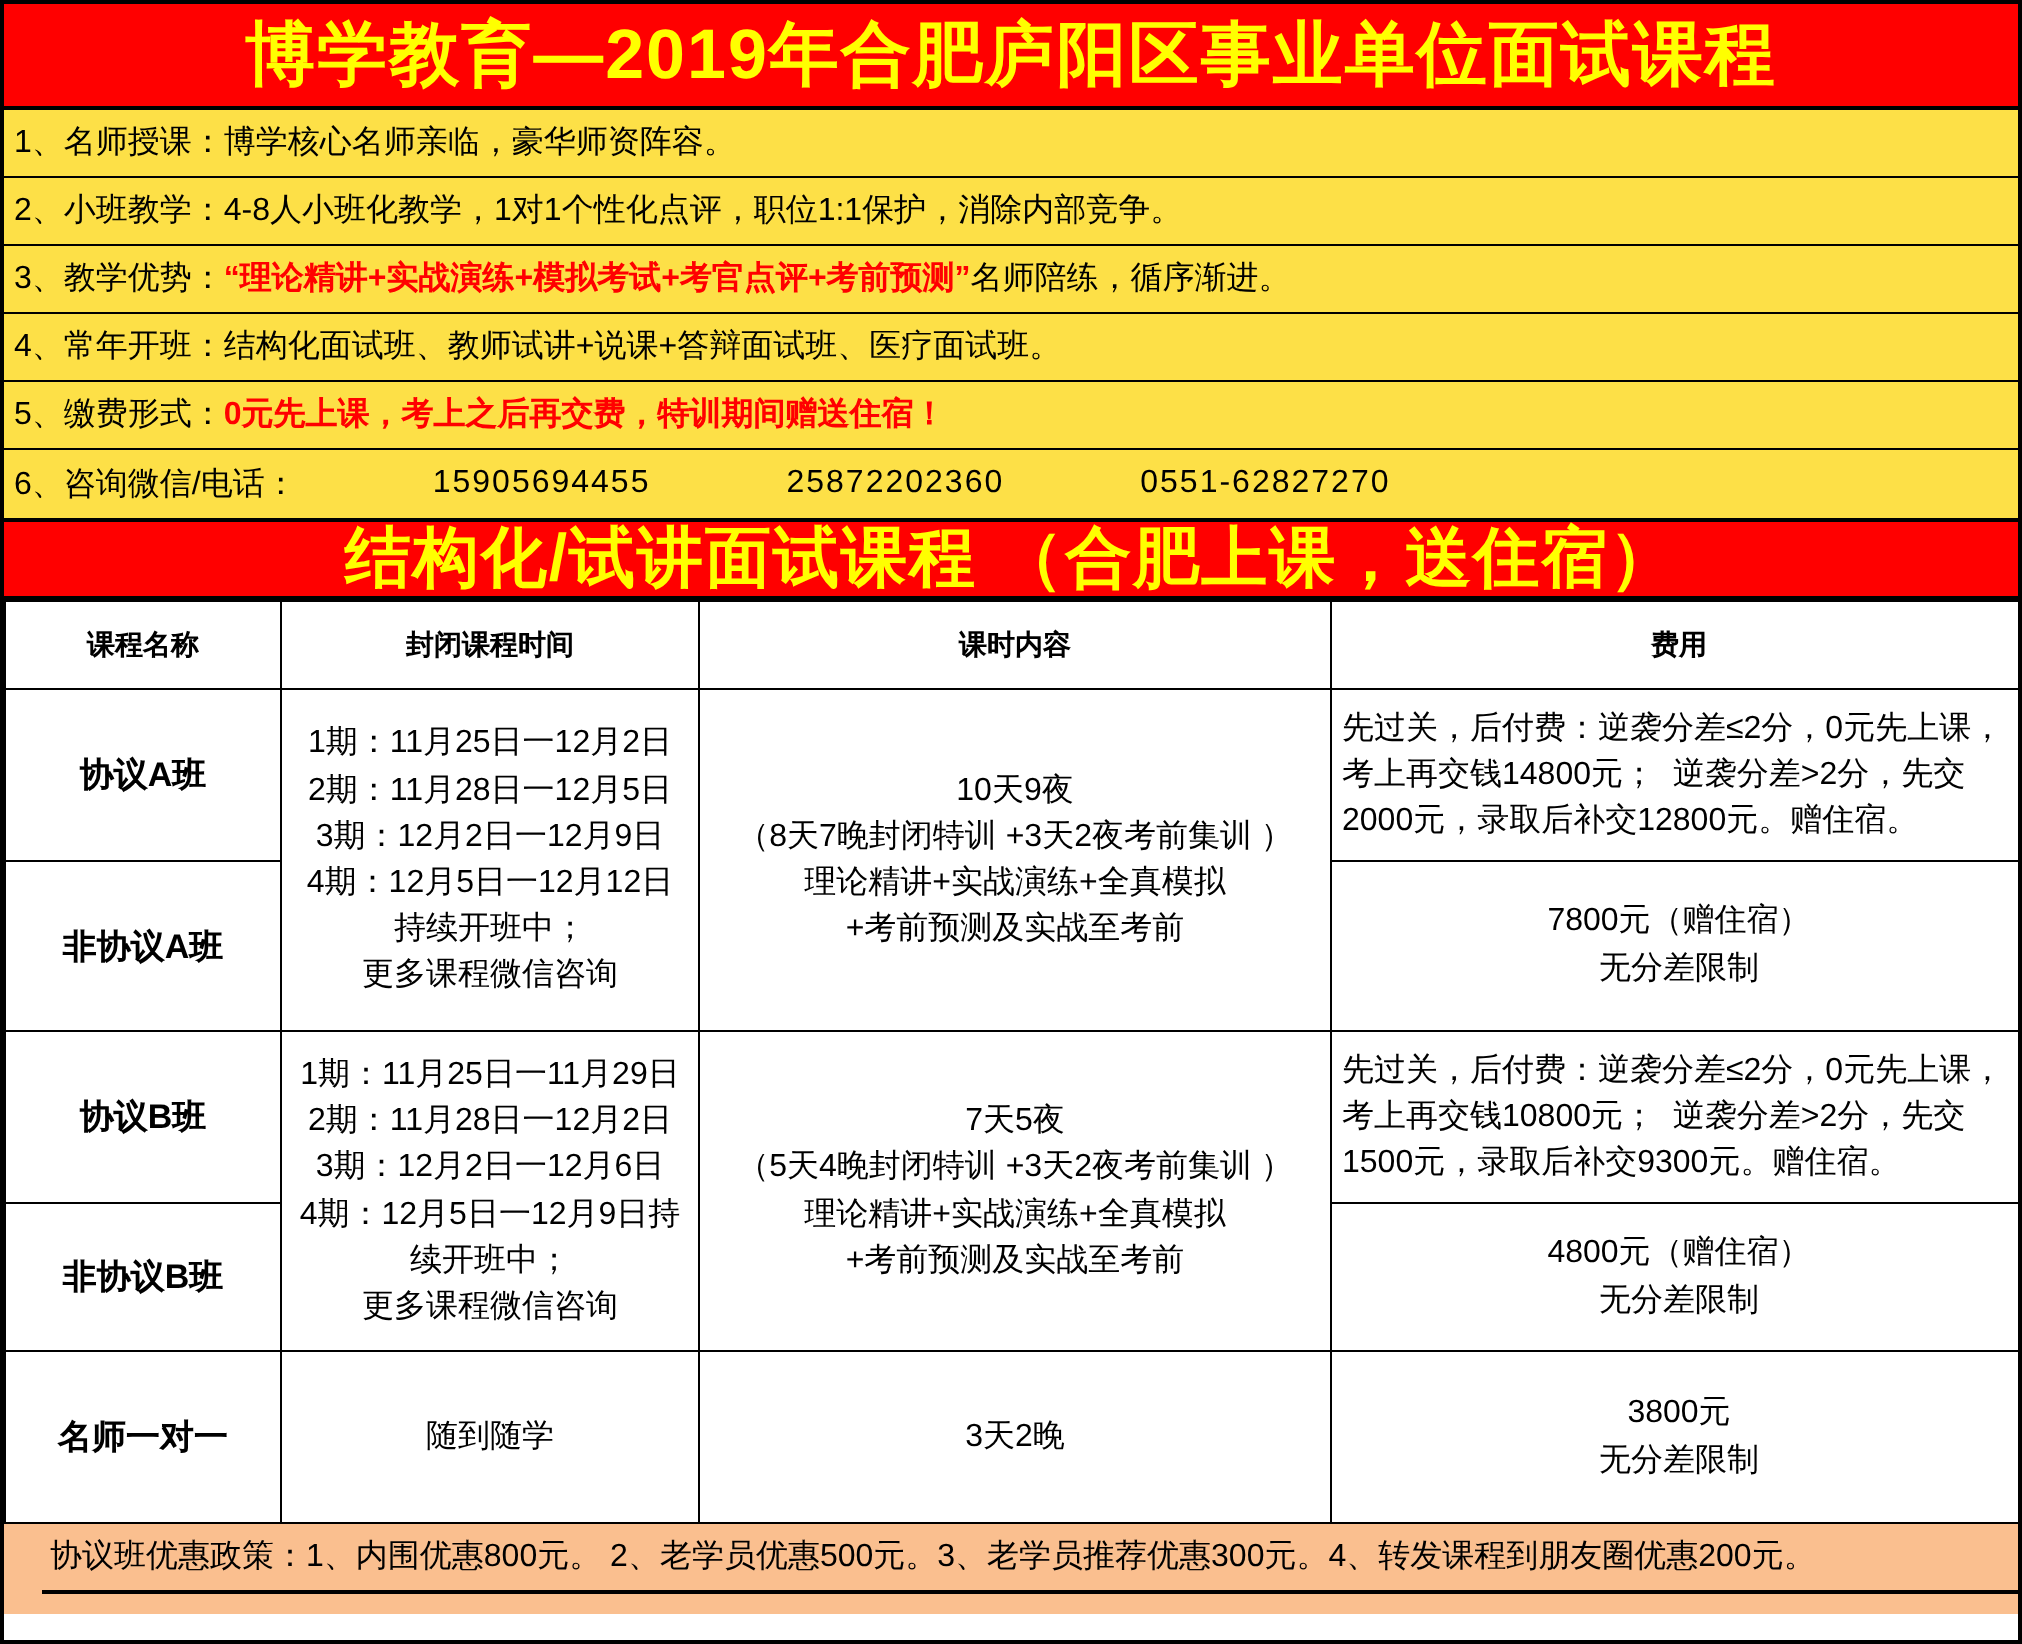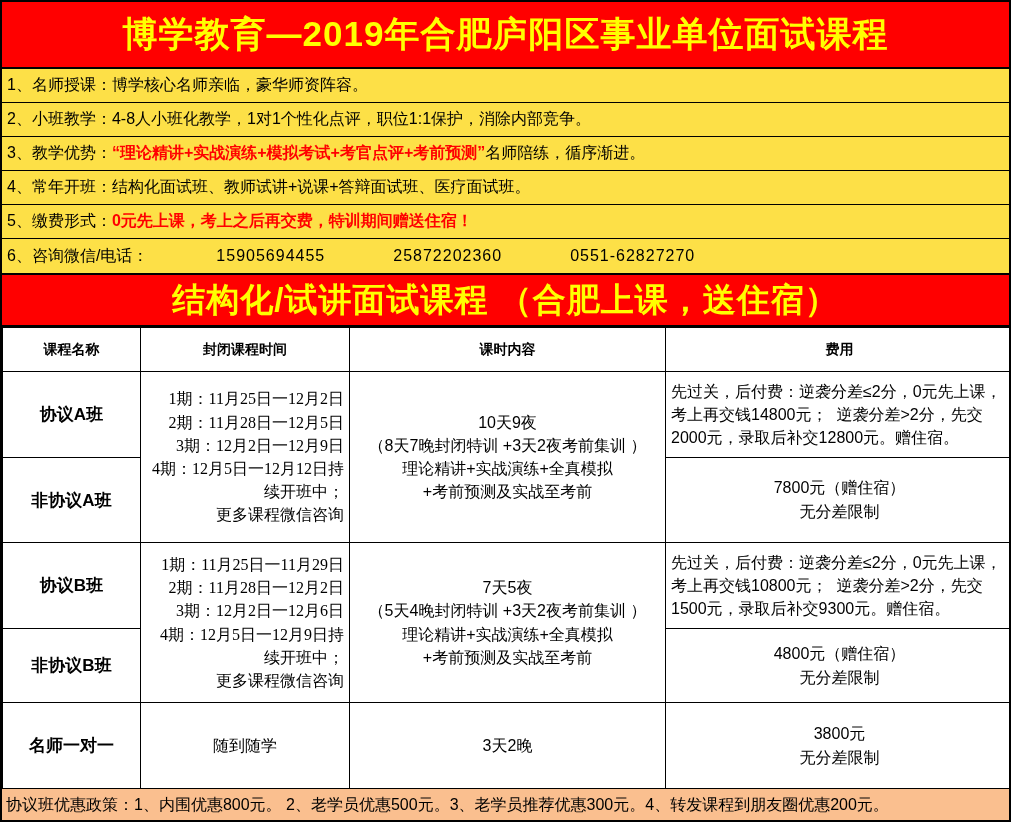--- a/index.html
+++ b/index.html
@@ -19,22 +19,22 @@
     background: #FF0000;
     color: #FFFF00;
     font-weight: bold;
     display: flex;
     align-items: center;
     justify-content: center;
     text-align: center;
     border-bottom: 2px solid #000;
     letter-spacing: 1px;
   }
-  .banner-top    { height: 67px; font-size: 35px; }
-  .banner-section{ height: 54px; font-size: 33px; border-top: 2px solid #000; }
+  .banner-top    { height: 53px; font-size: 35px; }
+  .banner-section{ height: 41px; font-size: 33px; border-top: 2px solid #000; }
 
   
   .info-row {
     height: 34px;
     border-bottom: 1px solid #000;
     display: flex;
     align-items: center;
     padding-left: 5px;
     font-size: 16px;
     white-space: pre-wrap;
@@ -57,27 +57,27 @@
     padding: 3px 5px;
     vertical-align: middle;
   }
   table.course th { height: 44px; font-size: 14px; font-weight: bold; text-align: center; }
   .col-name    { width: 138px; }
   .col-time    { width: 209px; }
   .col-content { width: 316px; }
   .col-fee     { width: 348px; }
 
   td.name-cell { font-weight: bold; text-align: center; font-size: 17px; }
-  td.schedule-cell { text-align: right; white-space: pre-wrap; line-height: 1.45; padding-left: 6px; font-family: Liberation Serif, serif; }
+  td.schedule-cell { text-align: center; white-space: pre-wrap; line-height: 1.45; padding-left: 6px; }
   td.content-cell  { text-align: center; white-space: pre-wrap; line-height: 1.45; }
   td.fee-protocol  { text-align: left; white-space: pre-wrap; line-height: 1.45; padding: 4px 6px; }
   td.fee-center    { text-align: center; white-space: pre-wrap; line-height: 1.5; }
 
   
-  .footer { background: #FABF8F; }
+  .footer { background: #FABF8F; padding-left: 19px; }
   .footer-text {
     height: 35px;
     display: flex;
     align-items: center;
     padding-left: 4px;
     font-size: 16px;
     border-bottom: 2px solid #000;
     white-space: pre-wrap;
   }
   .footer-strip { height: 10px; }

